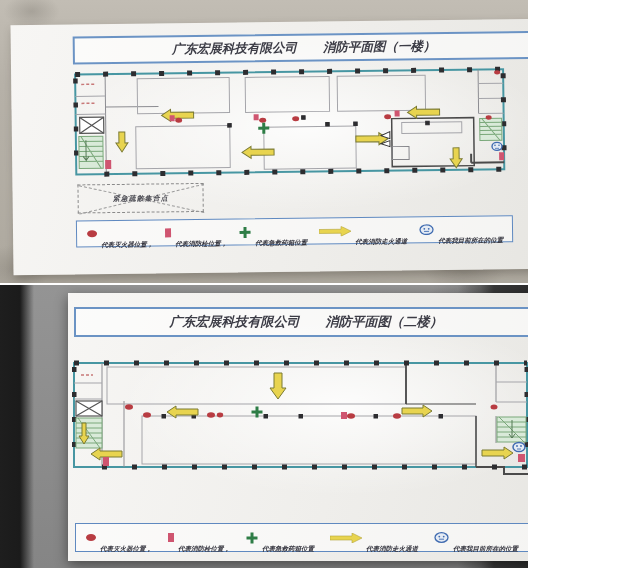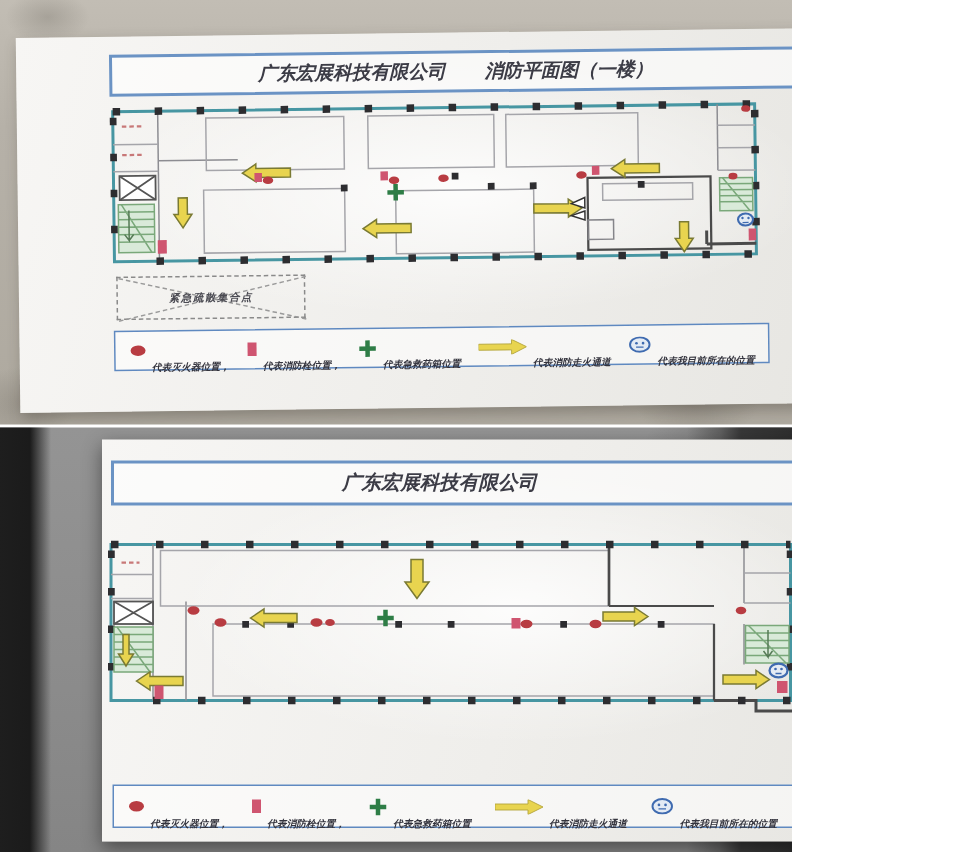--- a/index.html
+++ b/index.html
@@ -227,20 +227,21 @@
 
   </div>
 </div>
 
 <div class="photo" id="photo2">
   <div class="paper" id="paper2">
 
     <div class="title-box">
       <span>广东宏展科技有限公司</span>
         <span class="title-gap"></span>
+        <span>消防平面图（二楼）</span>
     </div>
 
     <svg class="plan" viewBox="0 0 459 118">
 
       <g>
         <rect x="2" y="4" width="453" height="104" fill="none" stroke="#4796a2" stroke-width="2"></rect>
         <path d="M404,108 H432 V115 H456" fill="none" stroke="#4a4a4a" stroke-width="2"></path>
       </g>
 
       <g stroke="#a5a5aa" fill="none" stroke-width="1">

